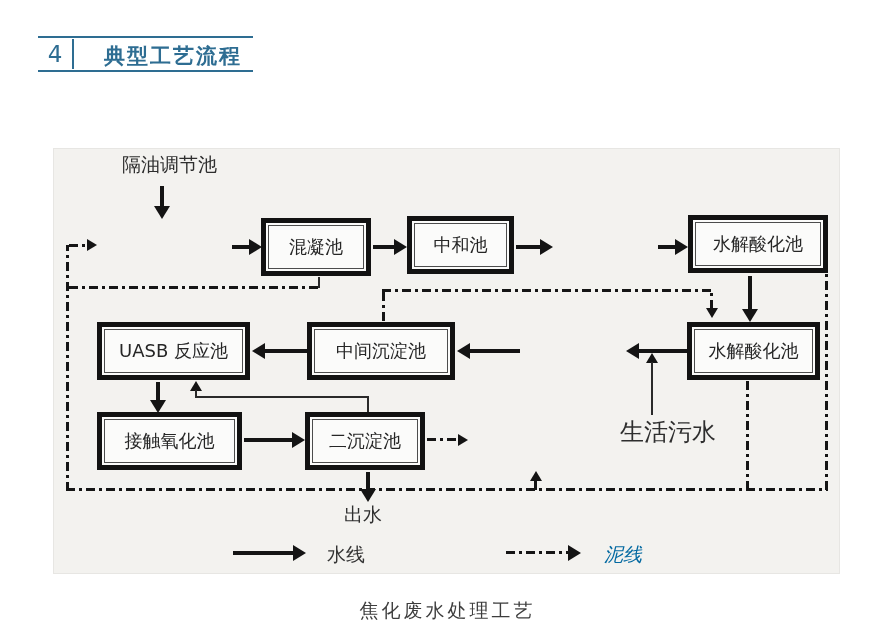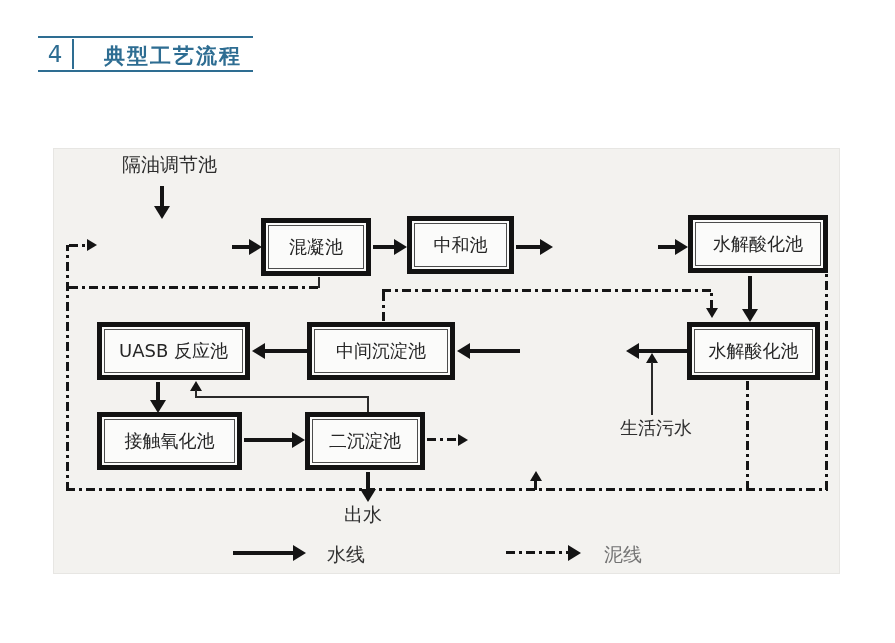--- a/index.html
+++ b/index.html
@@ -101,21 +101,21 @@
   <div class="sl-v" style="left:156px;top:382px;height:19px;"></div>
   <div class="ah ah-d" style="left:150px;top:400px;"></div>
 
   <div class="ah ah-u-sm" style="left:190px;top:381px;"></div>
   <div class="tl-v" style="left:195px;top:390px;height:8px;"></div>
   <div class="tl-h" style="left:195px;top:396px;width:174px;"></div>
   <div class="tl-v" style="left:367px;top:396px;height:16px;"></div>
 
   <div class="ah ah-u-sm" style="left:646px;top:353px;"></div>
   <div class="tl-v" style="left:651px;top:362px;height:53px;"></div>
-  <div class="lab" style="left:620px;top:416px;font-size:18px;">生活污水</div>
+  <div class="lab" style="left:620px;top:416px;font-size:24px;">生活污水</div>
 
   <div class="pbox" style="left:97px;top:412px;width:145px;height:58px;">
       <span>接触氧化池</span>
     </div>
   <div class="pbox" style="left:305px;top:412px;width:120px;height:58px;">
       <span>二沉淀池</span>
     </div>
 
   <div class="sl-h" style="left:244px;top:438px;width:48px;"></div>
   <div class="ah ah-r" style="left:292px;top:432px;"></div>
@@ -147,16 +147,17 @@
 
   <div class="dd-h" style="left:427px;top:438px;width:31px;"></div>
   <div class="ah ah-r-sm" style="left:458px;top:434px;"></div>
 
   <div class="sl-h" style="left:233px;top:551px;width:60px;"></div>
   <div class="ah ah-r" style="left:293px;top:545px;"></div>
   <div class="lab" style="left:327px;top:542px;color:#333;">水线</div>
 
   <div class="dd-h" style="left:506px;top:551px;width:62px;"></div>
   <div class="ah ah-r" style="left:568px;top:545px;"></div>
-  <div class="lab" style="left:604px;top:542px;color:#737373;">泥线</div>
+  <div class="lab" style="left:604px;top:542px;color:#0369a1;font-style:italic;">泥线</div>
 
+  <div class="caption">焦化废水处理工艺</div>
 
 </div>
 
 </body></html>

